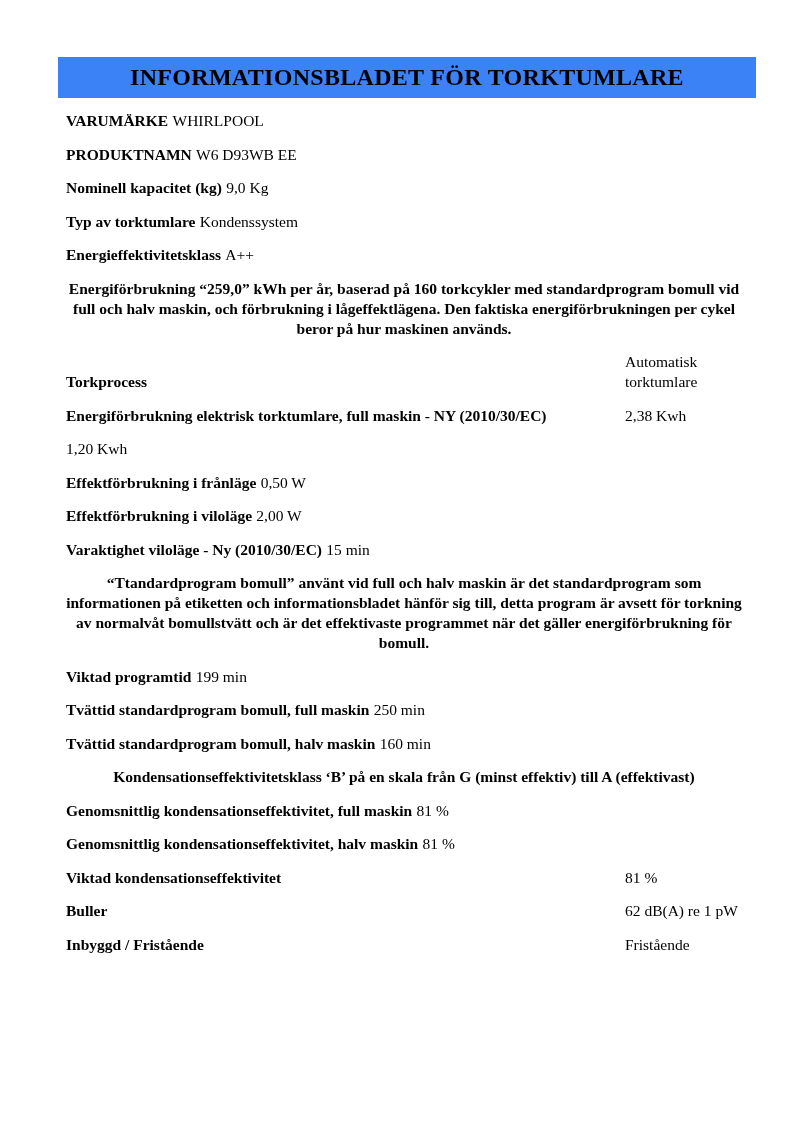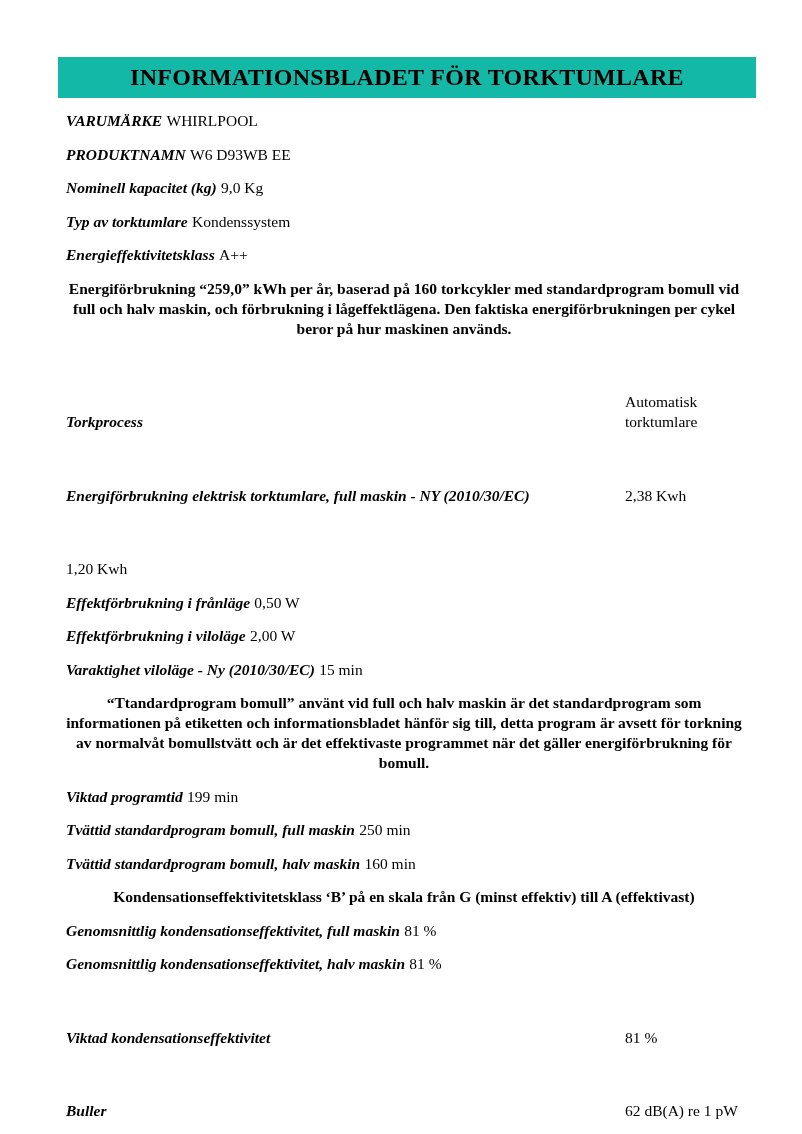--- a/index.html
+++ b/index.html
@@ -13,21 +13,21 @@
     height: 1134px;
     background: #ffffff;
     font-family: "Liberation Serif", "DejaVu Serif", serif;
     color: #000000;
     overflow: hidden;
   }
   .title-bar {
     margin: 57px 0 0 58px;
     width: 698px;
     height: 41px;
-    background: #14b8a6;
+    background: #3b82f6;
     display: flex;
     align-items: center;
     justify-content: center;
   }
   .title-bar .title-text {
     font-size: 24px;
     font-weight: bold;
     letter-spacing: 0.3px;
     white-space: nowrap;
   }
@@ -35,42 +35,40 @@
     margin: 13px 62px 0 66px; 
     width: 676px;
     font-size: 15.5px;
     line-height: 20px;
   }
   .row {
     margin-bottom: 13.5px;
   }
   .lbl {
     font-weight: bold;
-    font-style: italic;
   }
   .inline .lbl {
     margin-right: 0.28em;
   }
   .para {
     font-weight: bold;
     text-align: center;
   }
   .twocol {
     display: flex;
     align-items: flex-end;
   }
   .twocol .lbl {
     width: 559px;
     flex: 0 0 559px;
   }
   .twocol .rval {
     width: 117px;
     flex: 0 0 117px;
     font-weight: normal;
-    margin-top: 40px;
   }
 </style>
 </head>
 <body>
 
 <div class="page">
 
   <div class="title-bar">
     <span class="title-text">INFORMATIONSBLADET FÖR TORKTUMLARE</span>
   </div>

